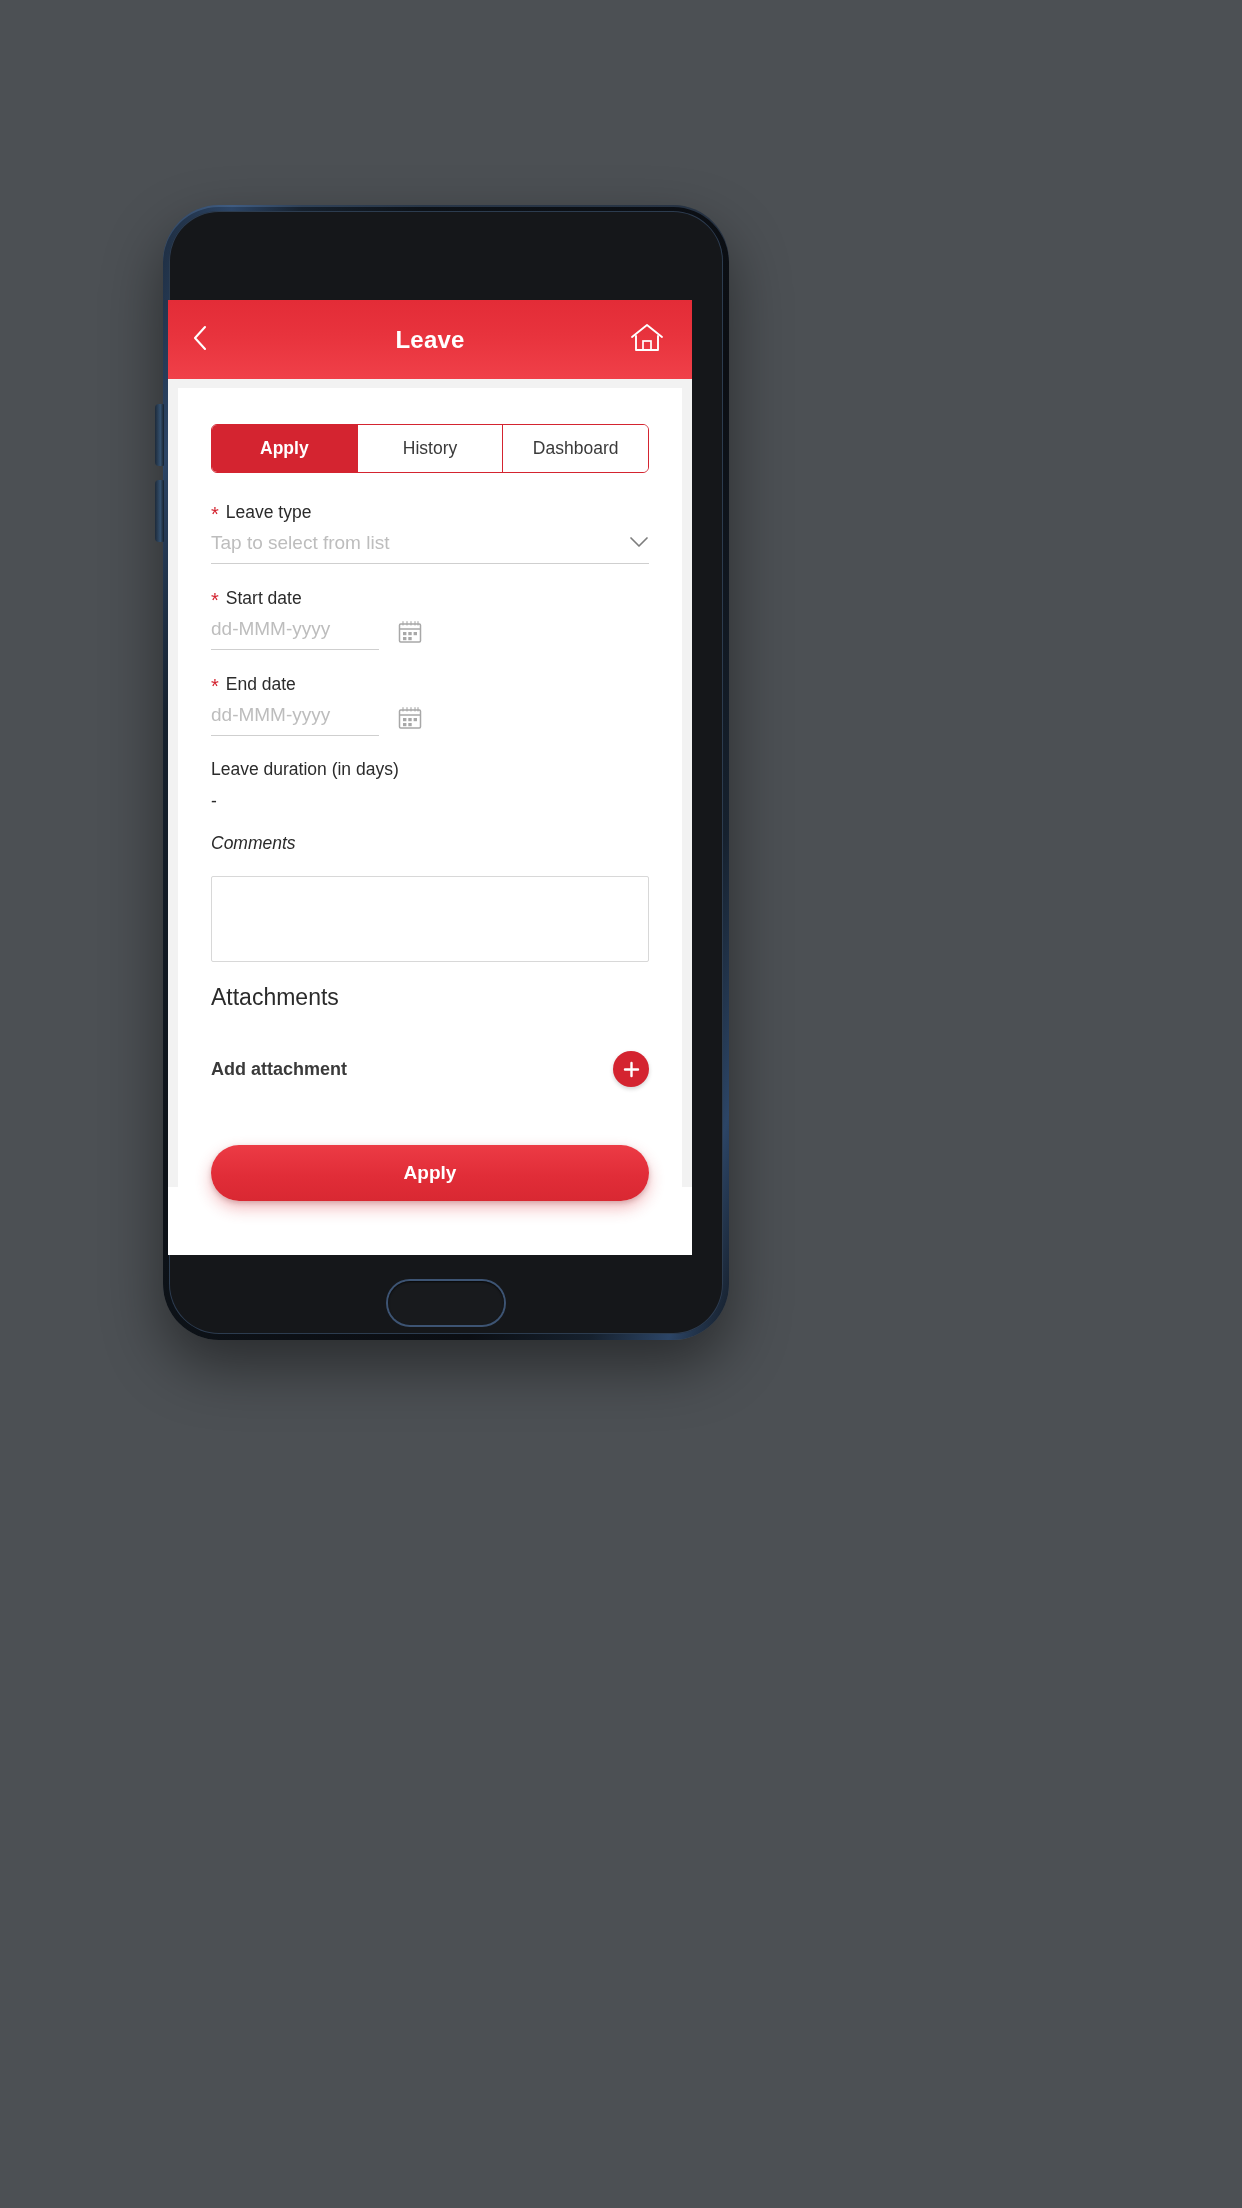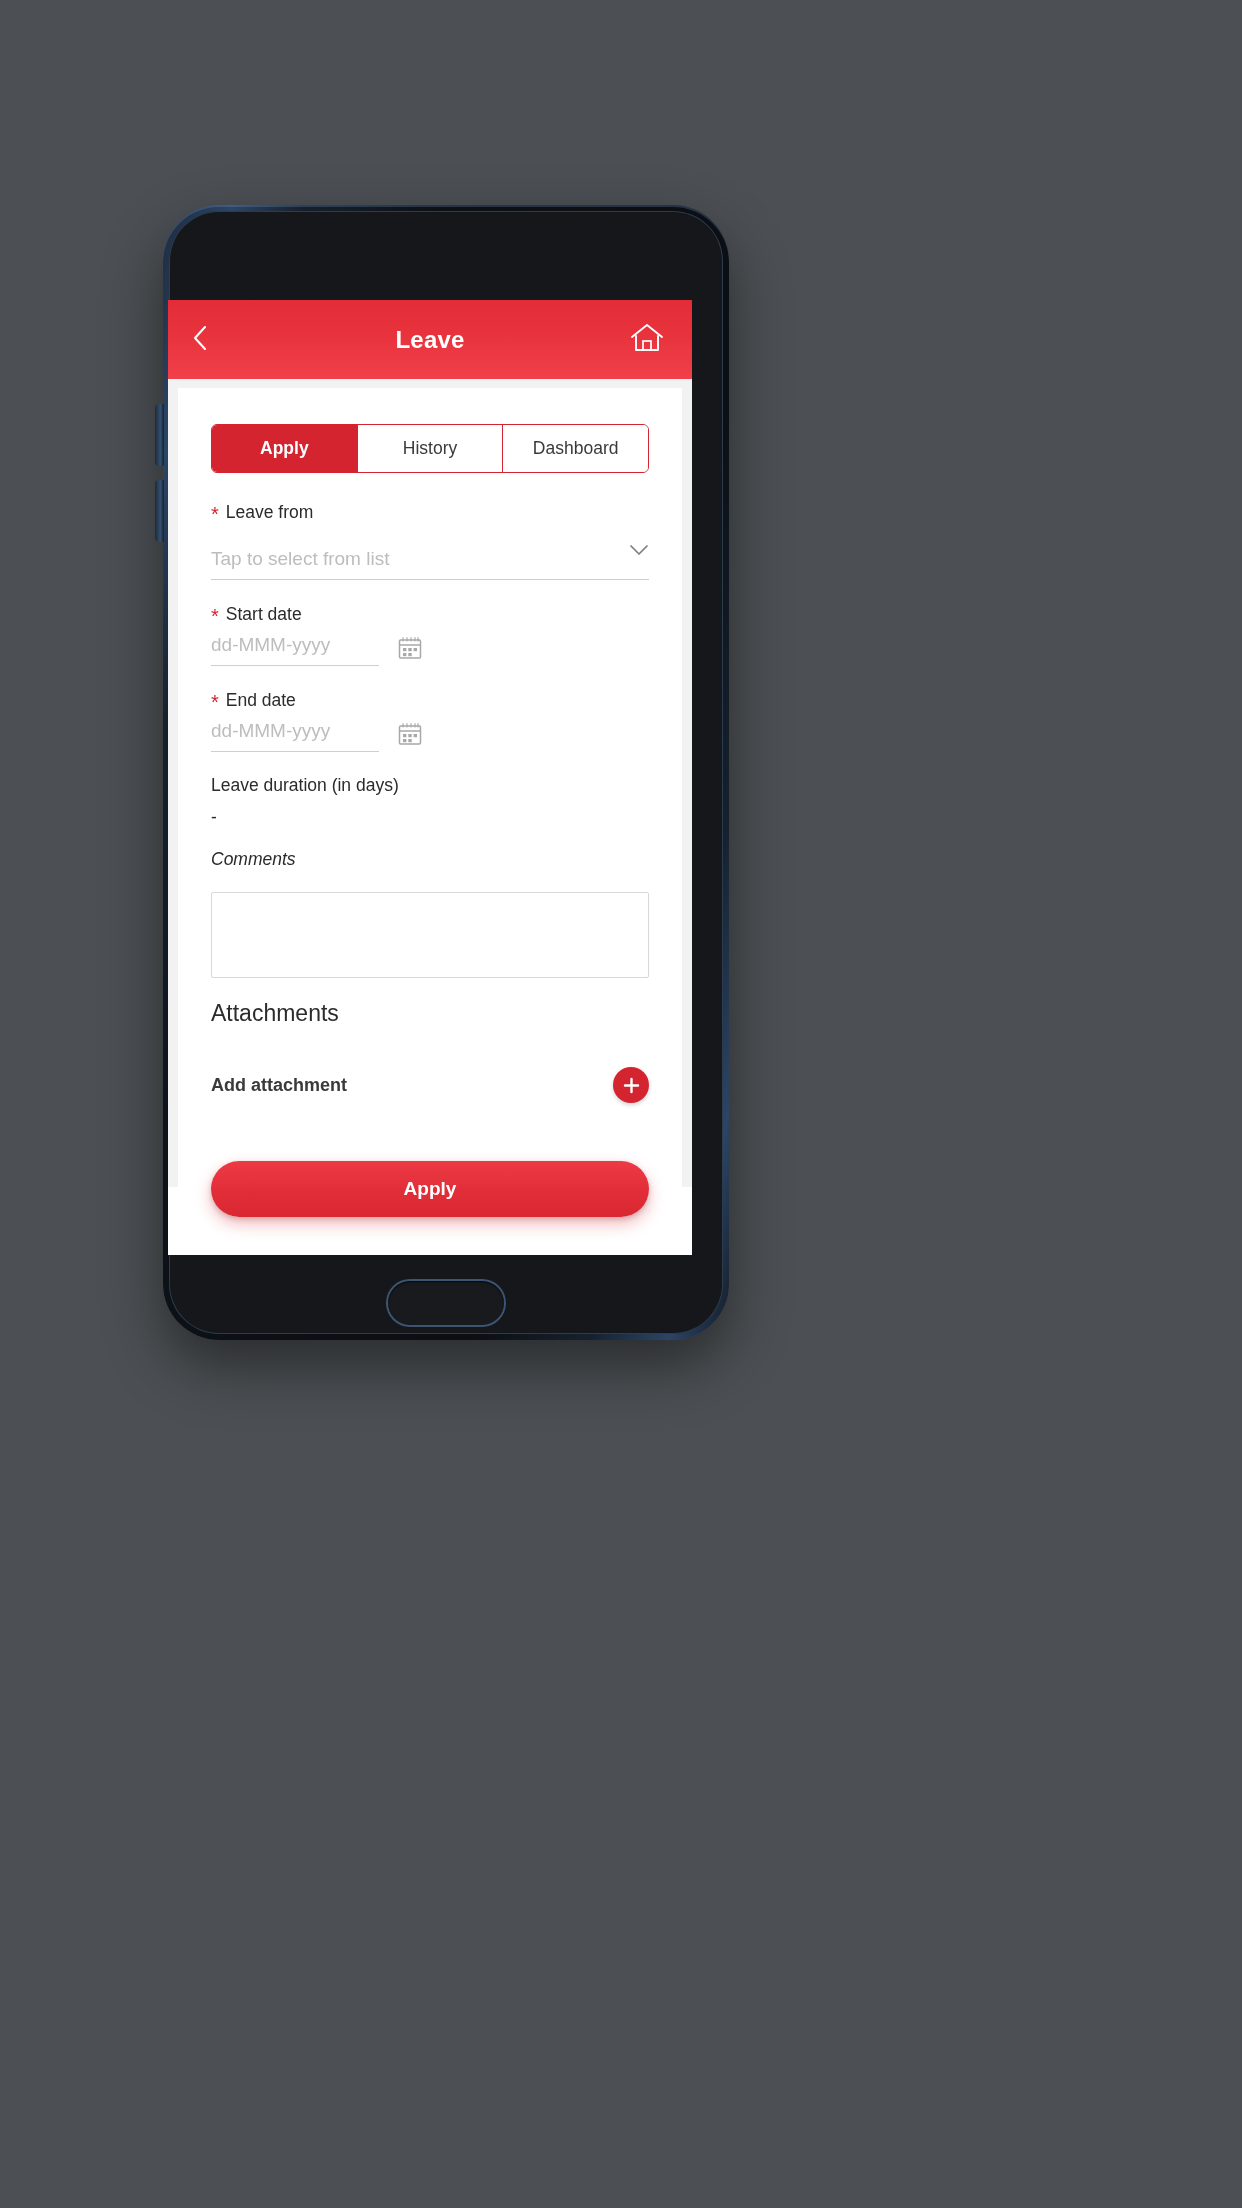--- a/index.html
+++ b/index.html
@@ -173,21 +173,20 @@
     display: flex; align-items: center;
     border-bottom: 1px solid #cfcfcf;
     padding-bottom: 9px;
     margin-bottom: 23px;
     cursor: pointer;
   }
   .select-value {
     flex: 1;
     font-size: 19px;
     color: #bdbdbd;
-    margin-top: 16px;
   }
   .date-row {
     display: flex; align-items: center; gap: 18px;
     margin-bottom: 23px;
   }
   .date-input {
     width: 168px;
     font-size: 19px;
     color: #bdbdbd;
     border-bottom: 1px solid #cfcfcf;
@@ -323,21 +322,21 @@
             <span>History</span>
           </div>
           <div class="tab">
             <span>Dashboard</span>
           </div>
         </div>
 
         <div class="field">
           <div class="field-label">
             <span class="req-star">*</span>
-            <span>Leave from</span>
+            <span>Leave type</span>
           </div>
           <div class="select-row">
             <span class="select-value">Tap to select from list</span>
             <span>
               <svg width="20" height="12" viewBox="0 0 20 12" aria-hidden="true">
                 <path d="M2 2 L10 10 L18 2" fill="none" stroke="#7d7d7d" stroke-width="1.7" stroke-linecap="round" stroke-linejoin="round"></path>
               </svg>
             </span>
           </div>
         </div>

